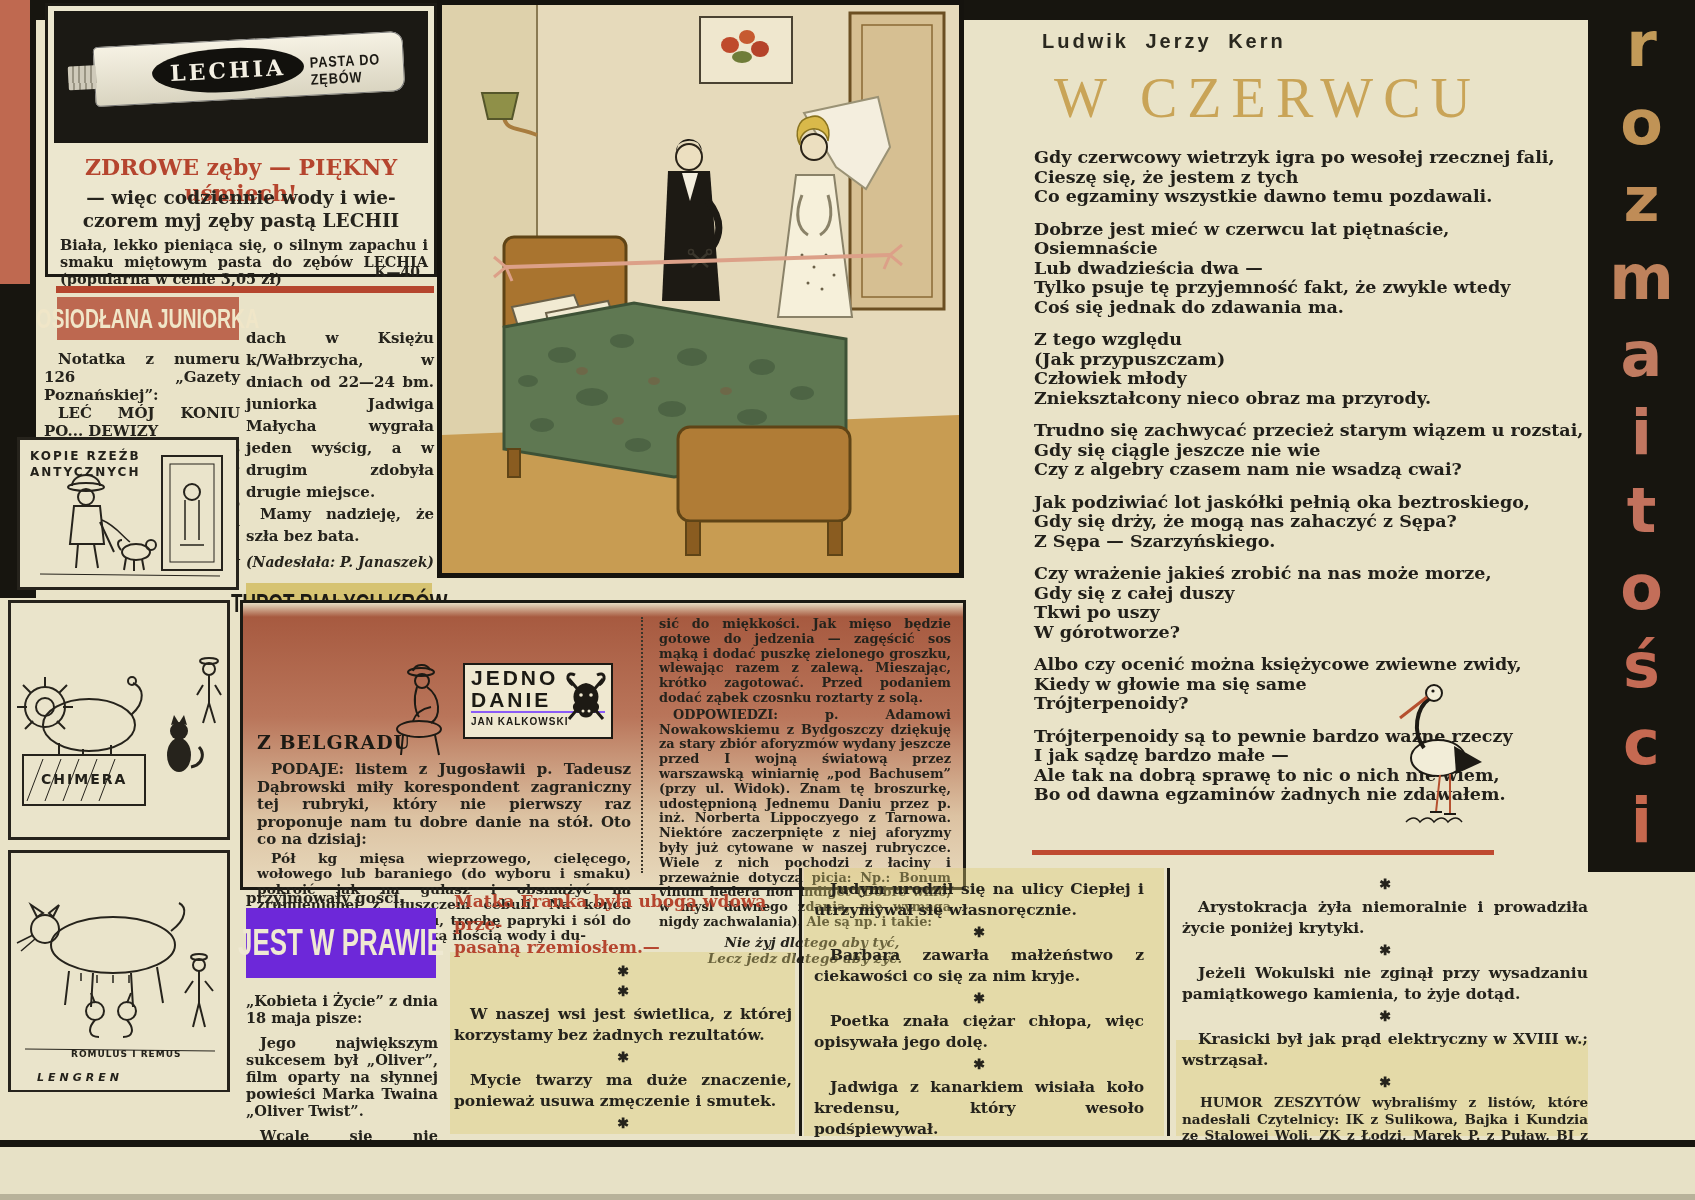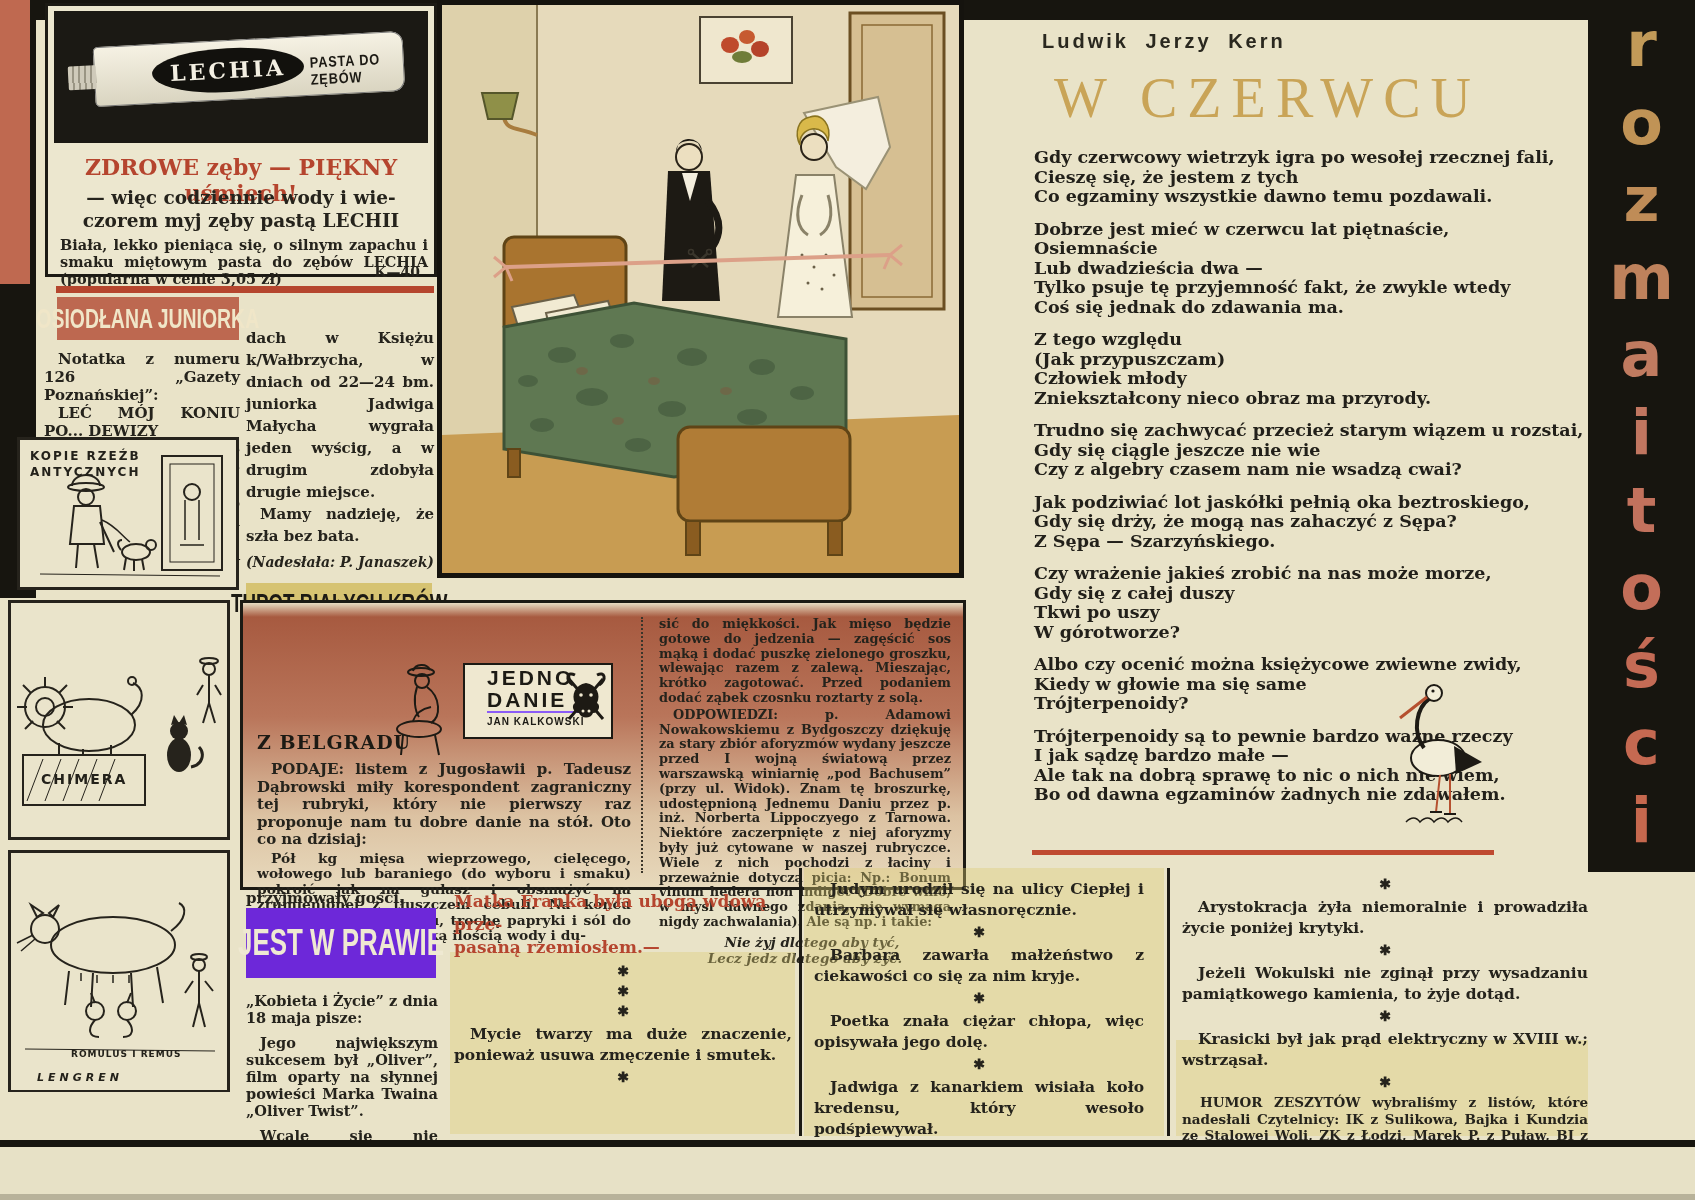--- a/index.html
+++ b/index.html
@@ -311,21 +311,21 @@
         <ellipse cx="30" cy="13" rx="13" ry="4"></ellipse>
         <path d="M22,12 a9,8 0 0 1 17,-1"></path>
         <circle cx="31" cy="22" r="7"></circle>
         <path d="M36,28 C50,38 50,58 40,64 M26,28 C22,40 24,52 28,58"></path>
         <path d="M40,48 C30,50 24,56 22,62"></path>
         <ellipse cx="28" cy="70" rx="22" ry="8"></ellipse>
         <path d="M12,76 L10,96 M44,76 L48,96"></path>
       </g>
     </svg>
 
-    <div class="abs" style="left:220px;top:60px;width:150px;height:76px;background:#efe8d0;border:2px solid #1c1a14;box-sizing:border-box;padding:2px 22px;">
+    <div class="abs" style="left:220px;top:60px;width:150px;height:76px;background:#efe8d0;border:2px solid #1c1a14;box-sizing:border-box;padding:2px 6px;">
       <div class="sans" style="font-weight:bold;font-size:21px;letter-spacing:3px;line-height:22px;color:#1c1a14;">JEDNO</div>
       <div class="sans" style="font-weight:bold;font-size:21px;letter-spacing:3px;line-height:22px;color:#1c1a14;">DANIE</div>
       <div class="sans" style="font-weight:bold;font-size:10px;letter-spacing:1px;line-height:14px;color:#1c1a14;border-top:2px solid #8b5cf6;padding-top:2px;">JAN KALKOWSKI</div>
       <svg class="abs" style="right:2px;top:4px;" width="46" height="56" viewBox="0 0 46 56">
         <path d="M6,10 L40,50 M40,10 L6,50" stroke="#1d1a14" stroke-width="3"></path>
         <path d="M23,14 C12,16 8,26 12,34 C8,36 10,44 16,44 C18,50 28,50 30,44 C36,44 38,36 34,34 C38,26 34,16 23,14 Z" fill="#1d1a14"></path>
         <path d="M10,16 C2,10 4,2 12,6 M36,16 C44,10 42,2 34,6" stroke="#1d1a14" stroke-width="3" fill="none"></path>
         <circle cx="18" cy="26" r="1.8" fill="#efe8d0"></circle>
           <circle cx="28" cy="26" r="1.8" fill="#efe8d0"></circle>
         <circle cx="20" cy="42" r="1.5" fill="#efe8d0"></circle>
@@ -362,20 +362,21 @@
       <p style="margin-top:8px;">Wcale się nie zdziwimy jeśli Karol Dickens wytoczy proces „Kobiecie i Życiu”.</p>
       <p class="credit" style="font-size:13.5px;margin-top:4px;text-align:left;text-indent:8px;">(Nadesłał: M. Dąbrowski)</p>
     </div>
   </section>
 
   <section class="abs" style="left:454px;top:890px;width:338px;">
     <h4 class="pre" style="margin:0;color:#b5452e;font-size:17px;line-height:23px;font-weight:bold;">Matka Franka była ubogą wdową prze-
 pasaną rzemiosłem.—</h4>
     <div class="ast">✱</div>
     <div class="ast">✱</div>
+    <p class="quote">W naszej wsi jest świetlica, z której korzystamy bez żadnych rezultatów.</p>
     <div class="ast">✱</div>
     <p class="quote">Mycie twarzy ma duże znaczenie, ponieważ usuwa zmęczenie i smutek.</p>
     <div class="ast">✱</div>
   </section>
 
   <div class="abs vrule" style="left:799px;top:868px;height:268px;"></div>
 
   <section class="abs" style="left:814px;top:866px;width:330px;margin-top:12px;">
     <p class="quote">Judym urodził się na ulicy Ciepłej i utrzymywał się własnoręcznie.</p>
     <div class="ast">✱</div>

